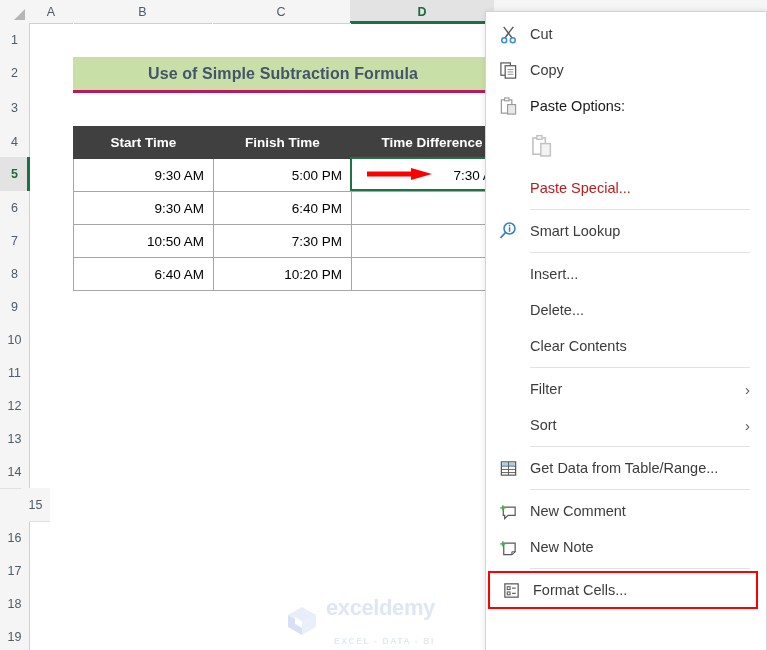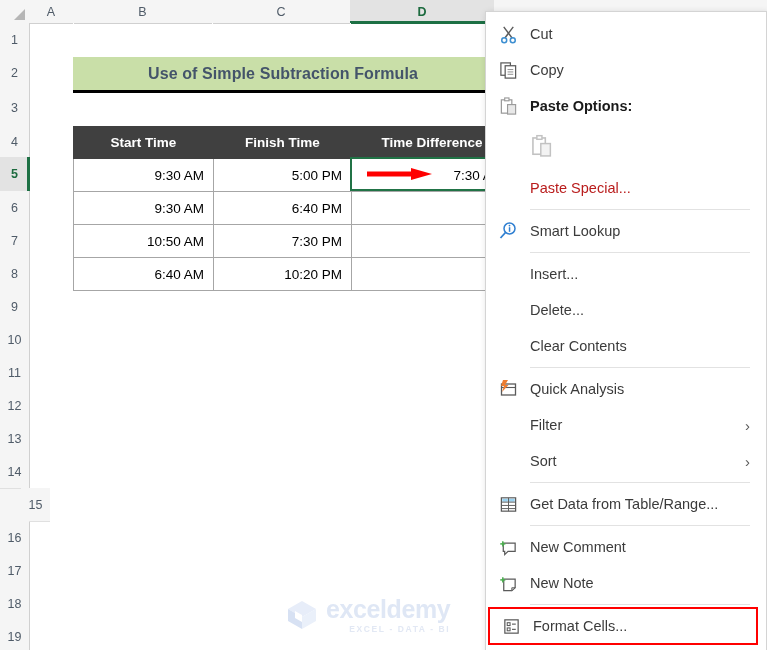--- a/index.html
+++ b/index.html
@@ -39,21 +39,21 @@
            background:#f5f5f5;}
   .rowcell.sel{background:#e3e3e3;color:#1d6b3f;font-weight:600;}
   .rowcell.sel:after{content:"";position:absolute;right:-1px;top:0;bottom:0;
            width:3px;background:#1d7044;}
 
   
   .vsep{position:absolute;top:23px;bottom:0;width:1px;background:#ffffff;}
 
   
   #banner{position:absolute;left:73px;top:57px;width:420px;height:33px;
-          background:#c9dfa8;border-bottom:3px solid #000000;
+          background:#c9dfa8;border-bottom:3px solid #be185d;
           display:flex;align-items:center;justify-content:center;}
   #banner span{font-size:16px;font-weight:700;color:#44546a;letter-spacing:.1px;}
 
   
   #tbl{position:absolute;left:73px;top:126px;border-collapse:collapse;}
   #tbl th{background:#404040;color:#ffffff;font-size:13.5px;font-weight:700;
           height:31px;padding:0 9px;text-align:center;
           border:1px solid #404040;white-space:nowrap;}
   #tbl td{background:#ffffff;color:#000000;font-size:13.5px;height:32px;
           padding:0 9px;text-align:right;border:1px solid #a6a6a6;
@@ -66,34 +66,34 @@
   #selcell{position:absolute;left:350px;top:157px;width:144px;height:34px;
            border:2px solid #217346;box-sizing:border-box;background:transparent;
            pointer-events:none;}
 
   
   #arrow{position:absolute;left:367px;top:168px;width:65px;height:12px;}
 
   
   #wm{position:absolute;left:285px;top:597px;display:flex;align-items:center;gap:7px;opacity:1;}
   #wm .wtext{display:flex;flex-direction:column;line-height:1;}
-  #wm .w1{font-size:25px;font-weight:700;color:#dfe7f5;letter-spacing:-.4px;}
-  #wm .w2{font-size:8.5px;font-weight:600;color:#e2e8f4;letter-spacing:1.6px;margin-top:3px;text-align:right;}
+  #wm .w1{font-size:22px;font-weight:700;color:#dfe7f5;letter-spacing:-.4px;}
+  #wm .w2{font-size:8.5px;font-weight:600;color:#e2e8f4;letter-spacing:1.6px;margin-top:18px;text-align:right;}
 
   
   #menu{position:absolute;left:485px;top:11px;width:282px;
         background:#ffffff;border:1px solid #d4d4d4;
         box-shadow:2px 2px 7px rgba(0,0,0,.18);
         padding:4px 0 6px 0;box-sizing:border-box;}
   .mi{position:relative;display:flex;align-items:center;height:36px;
       padding:0 10px 0 0;box-sizing:border-box;}
   .mi .ico{width:44px;min-width:44px;height:36px;display:flex;
       align-items:center;justify-content:center;}
   .mi .lbl{font-size:14.5px;color:#3b3b3b;white-space:nowrap;}
-  .mi.bold .lbl{font-weight:700;color:#1a1a1a;}
+  .mi.bold .lbl{font-weight:400;color:#1a1a1a;}
   .mi.dim .lbl{color:#b91c1c;}
   .mi .chev{position:absolute;right:16px;top:50%;transform:translateY(-50%);
       font-size:15px;color:#5a5a5a;}
   .sep{height:1px;background:#e2e2e2;margin:3px 16px 3px 44px;}
   .mi.tall{height:46px;}
   
   .mi.hl{outline:2.5px solid #ff0000;outline-offset:-1px;margin:0 9px 16px 3px;}
 </style>
 </head>
 <body>
@@ -321,30 +321,20 @@
     <span class="lbl"><span>Delete...</span></span>
   </div>
 
   <div class="mi">
     <span class="ico"></span>
     <span class="lbl"><span>Clear Contents</span></span>
   </div>
 
   <div class="sep"></div>
 
-  <div class="mi">
-    <span class="ico">
-      <svg width="20" height="20" viewBox="0 0 20 20">
-        <rect x="3.5" y="5" width="14" height="11" fill="#ffffff" stroke="#5a5a5a" stroke-width="1.3"></rect>
-        <line x1="3.5" y1="8.5" x2="17.5" y2="8.5" stroke="#5a5a5a" stroke-width="1.1"></line>
-        <polygon points="5,1 10,1 7,6 10.5,6 4,13 6,7 3,7" fill="#ed7d31"></polygon>
-      </svg>
-    </span>
-    <span class="lbl"><span>Quick Analysis</span></span>
-  </div>
 
   <div class="mi">
     <span class="ico"></span>
     <span class="lbl"><span>Filter</span></span>
     <span class="chev">›</span>
   </div>
 
   <div class="mi">
     <span class="ico"></span>
     <span class="lbl"><span>Sort</span></span>

